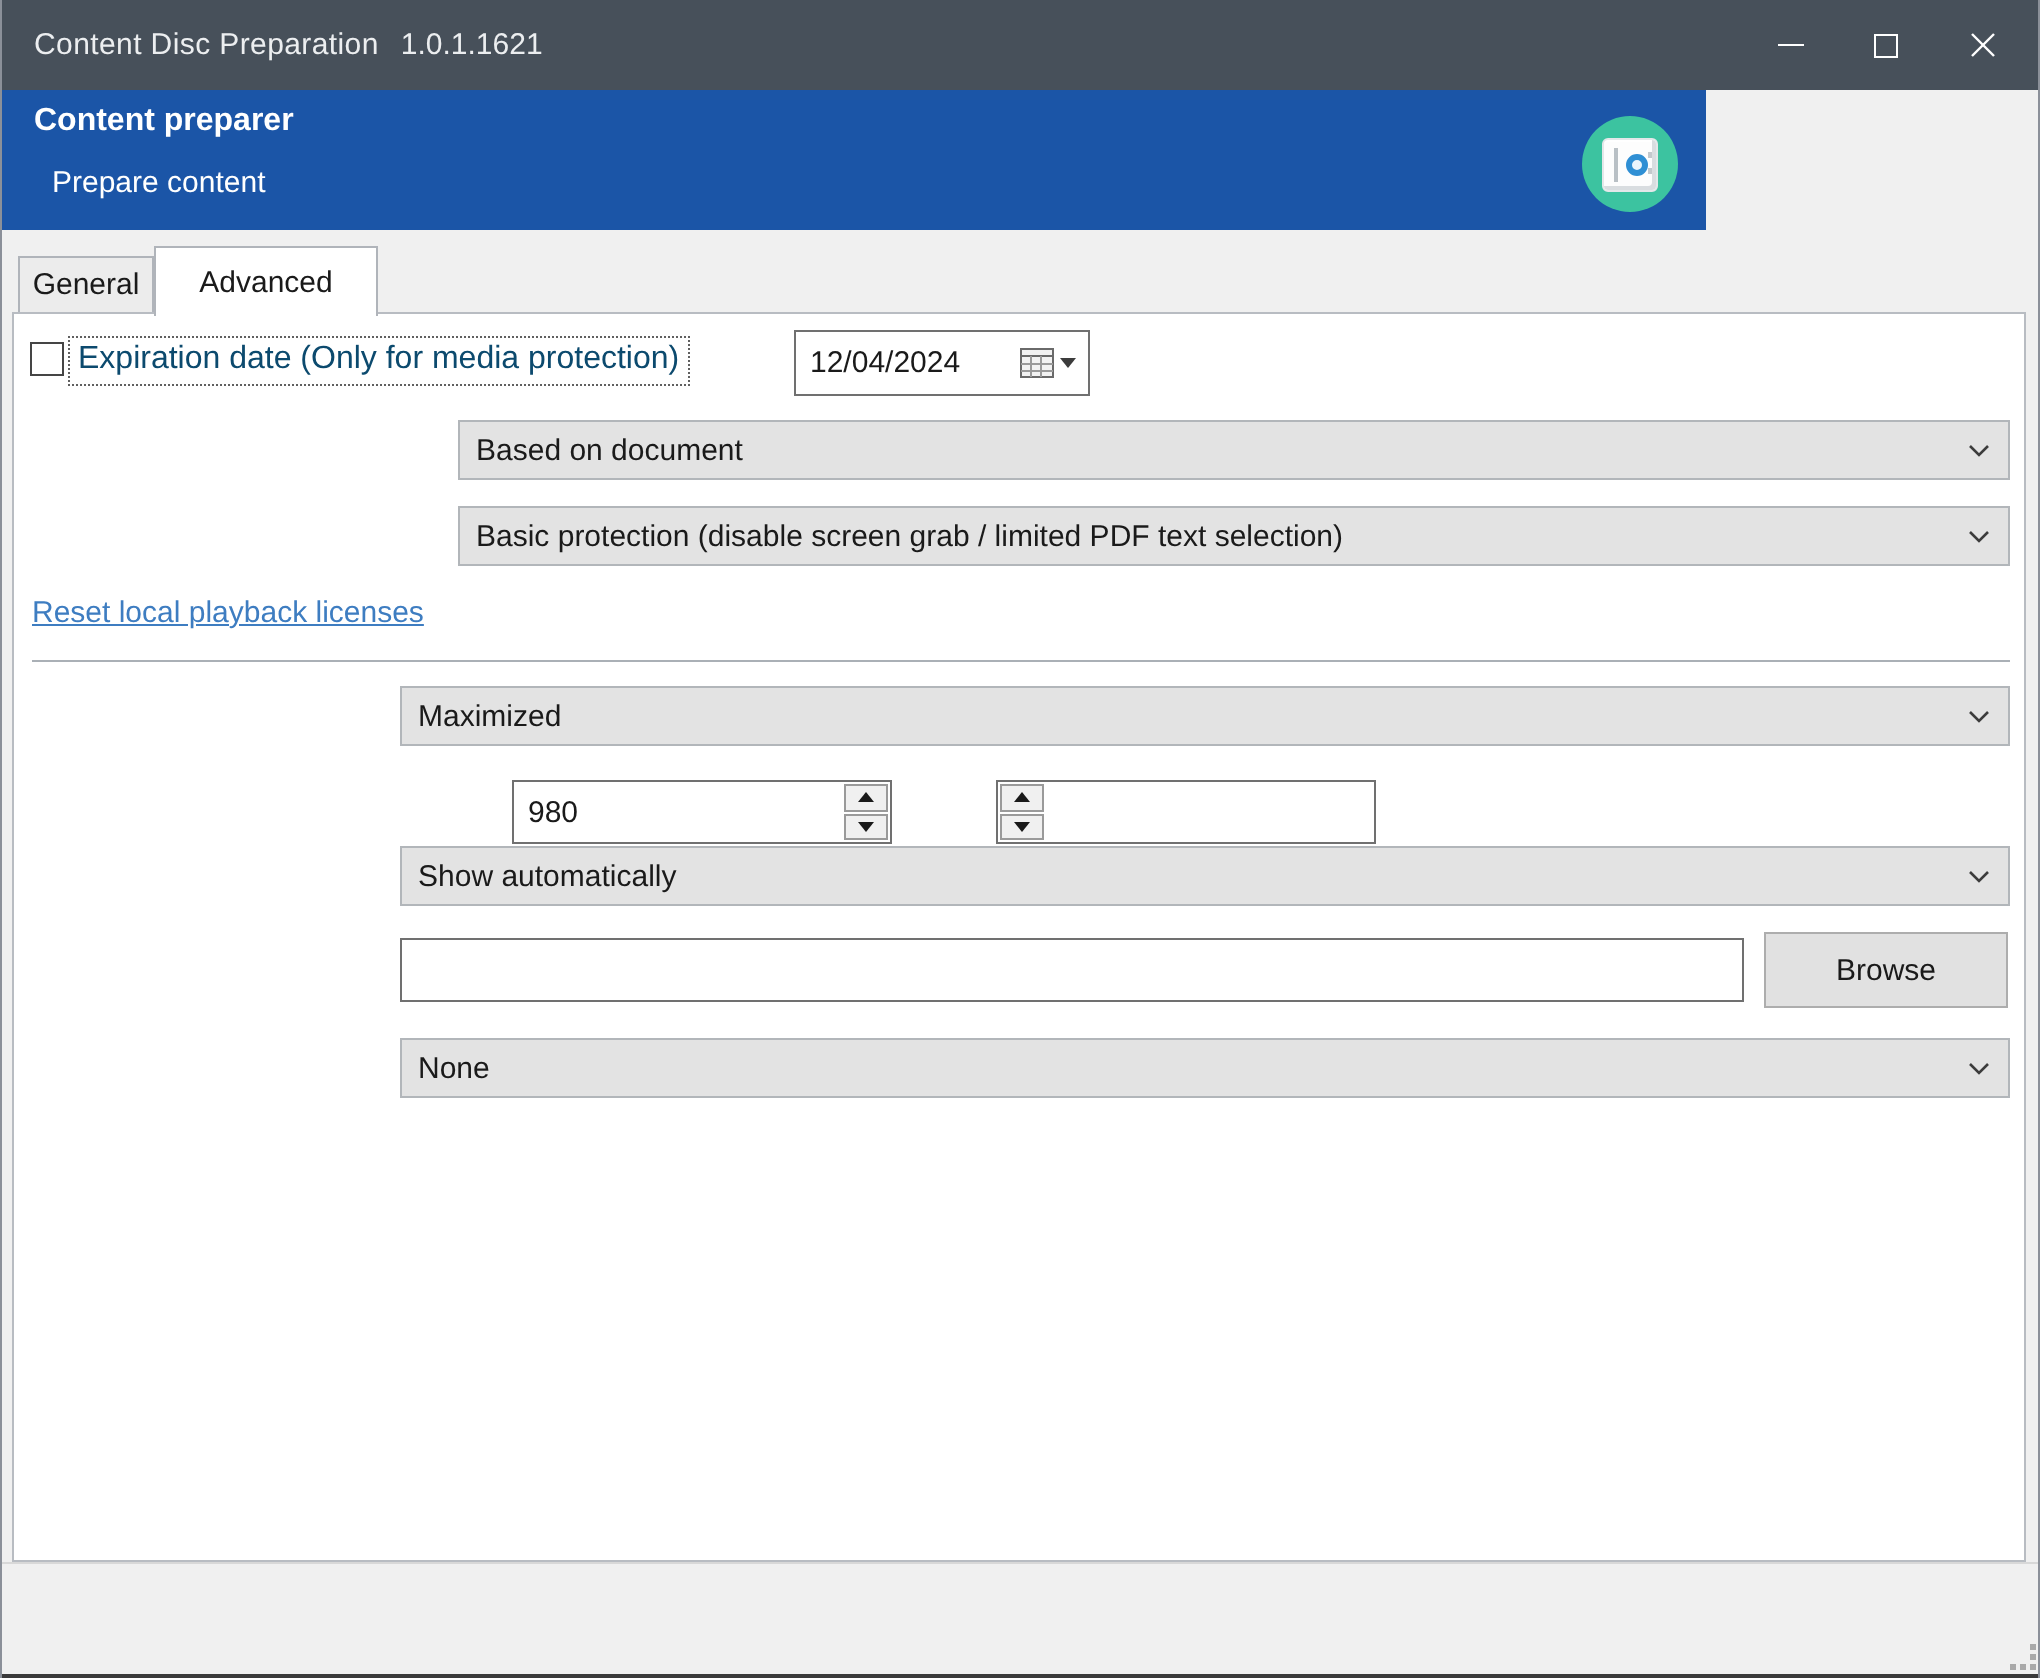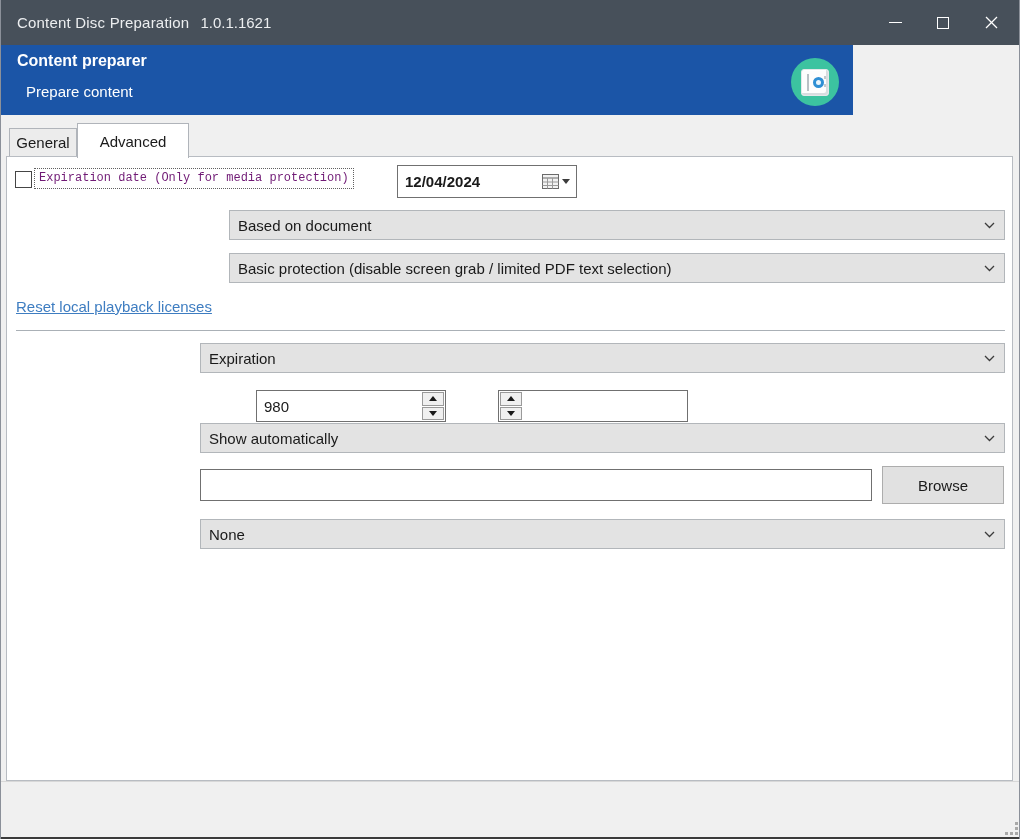--- a/index.html
+++ b/index.html
@@ -41,25 +41,25 @@
   .tab-inactive{ left:8px; top:13px; width:68px; height:28px; background:#ececec; border:1px solid #b0b4ba; border-bottom:none; }
   .tab-active{ left:76px; top:8px; width:112px; height:35px; background:#ffffff; border:1px solid #b0b4ba; border-bottom:none; z-index:3; }
 
   
   .panel{ position:absolute; left:5px; top:156px; width:1007px; height:625px; background:#ffffff;
           border:1px solid #b8bcc2; z-index:1; }
 
   .lbl{ position:absolute; font-size:15px; color:#1a1a1a; white-space:nowrap; }
 
   .checkbox{ position:absolute; left:14px; top:171px; width:17px; height:17px; background:#ffffff; border:1px solid #454545; z-index:2;}
-  .exp-label{ position:absolute; left:33px; top:168px; padding:2px 4px 3px 4px; font-size:12px; color:#701a75;
-              border:1px dotted #606060; z-index:2;font-family:Liberation Mono, monospace; }
-
-  .datefield{ position:absolute; left:396px; top:165px; width:180px; height:33px; background:#ffffff;
-              border:1px solid #707070; z-index:2; display:flex; align-items:center;font-weight:bold; }
+  .exp-label{ position:absolute; left:33px; top:168px; padding:2px 4px 3px 4px; font-size:16px; color:#0c4a6e;
+              border:1px dotted #606060; z-index:2; }
+
+  .datefield{ position:absolute; left:396px; top:165px; width:148px; height:33px; background:#ffffff;
+              border:1px solid #707070; z-index:2; display:flex; align-items:center; }
   .datefield .date-text{ font-size:15px; color:#1a1a1a; margin-left:7px; flex:1; }
   .datefield .cal{ margin-right:3px; display:flex; align-items:center; }
   .datefield .drop-arrow{ width:0; height:0; border-left:4px solid transparent; border-right:4px solid transparent;
                           border-top:5px solid #3c3c3c; margin-right:6px; }
 
   .dd{ position:absolute; height:30px; background:#e3e3e3; border:1px solid #b2b6ba; z-index:2;
        display:flex; align-items:center; font-size:15px; color:#1a1a1a; }
   .dd .dd-text{ margin-left:8px; flex:1; white-space:nowrap; overflow:hidden; }
   .dd .chev{ margin-right:9px; display:flex; align-items:center; }
 
@@ -175,21 +175,21 @@
         </svg>
     </span>
   </div>
 
   <a class="link" style="left:15px; top:298px;">Reset local playback licenses</a>
 
   <div class="separator"></div>
 
   <div class="lbl" style="left:15px; top:347px;">Window Type:</div>
   <div class="dd" style="left:199px; top:343px; width:805px;">
-    <span class="dd-text">Expiration</span>
+    <span class="dd-text">Maximized</span>
     <span class="chev">
       <svg width="11" height="7" viewBox="0 0 11 7">
           <polyline points="1,1 5.5,5.5 10,1" fill="none" stroke="#3c3c3c" stroke-width="1.3"></polyline>
         </svg>
     </span>
   </div>
 
   <div class="lbl" style="left:15px; top:390px;">Initial Window Size:</div>
   <div class="lbl" style="left:199px; top:390px;">Width:</div>
   <div class="spinbox" style="left:255px;">

